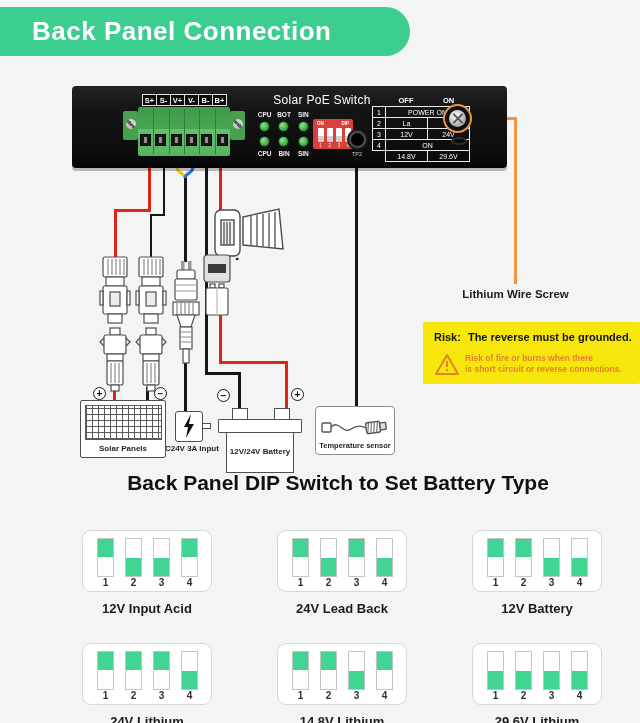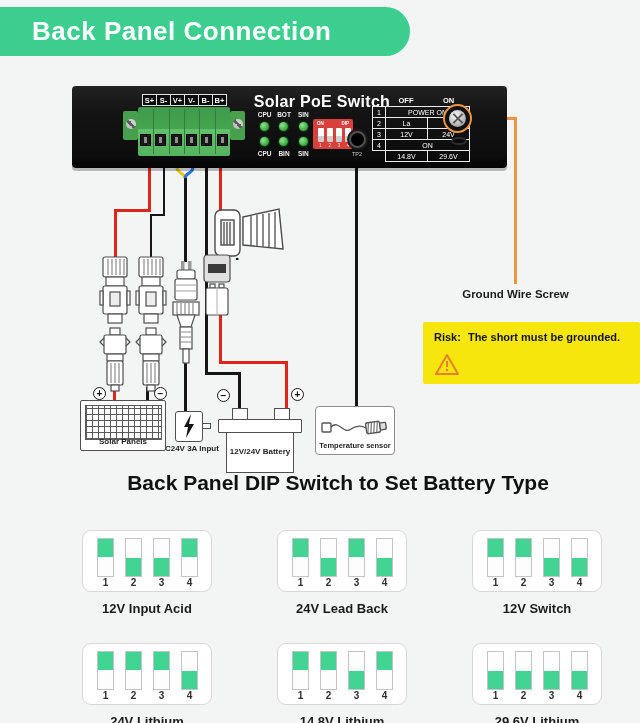--- a/index.html
+++ b/index.html
@@ -25,22 +25,22 @@
           color:#fff;font-size:7.5px;font-weight:bold;display:flex;align-items:center;justify-content:center;}
   #term-block{left:66px;top:21px;width:92px;height:49px;border-radius:2px;
               background:linear-gradient(180deg,#3f9a49 0%,#47a551 45%,#63c06d 46%,#55b35f 100%);}
   .tsep{position:absolute;top:2px;bottom:2px;width:1px;background:#2f7d38;}
   .thole{position:absolute;top:27px;width:11px;height:12px;background:#181818;border:1px solid #060606;}
   .thole i{position:absolute;left:3px;top:2px;width:3px;height:6px;background:#8f8f8f;}
   .flange{width:15px;height:29px;background:#46a04e;border-radius:2px;top:25px;}
   #flange-l{left:51px;} #flange-r{left:158px;}
   .fscrew{position:absolute;left:2.5px;top:8px;width:10px;height:10px;border-radius:50%;
           background:linear-gradient(45deg,#c2c2c2 40%,#5d5d5d 40%,#5d5d5d 60%,#cfcfcf 60%);}
-  #dev-title{left:180px;top:7px;width:140px;text-align:center;color:#fff;font-size:16px;
-             font-weight:bold;letter-spacing:.3px;}
+  #dev-title{left:180px;top:7px;width:140px;text-align:center;color:#fff;font-size:12px;
+             font-weight:normal;letter-spacing:.3px;}
   #led-grid{left:183px;top:24px;width:58px;display:grid;grid-template-columns:repeat(3,1fr);
             grid-template-rows:8px 16px 15px 8px;align-items:center;justify-items:center;}
   .led-lab{font-size:6.5px;font-weight:bold;color:#f0f0f0;}
   .led{width:9px;height:9px;border-radius:50%;
        background:radial-gradient(circle at 35% 35%,#93e293,#3fae43 60%,#237a27);
        box-shadow:0 0 0 1px #0b3b0d;}
   #dip-block{left:241px;top:33px;width:40px;height:30px;background:var(--dipred);border-radius:2px;}
   #dip-on{position:absolute;left:4px;top:2px;font-size:4.5px;color:#fff;font-weight:bold;}
   #dip-dip{position:absolute;right:4px;top:2px;font-size:4.5px;color:#fff;font-weight:bold;}
   .dip-sw{position:absolute;top:9px;width:6px;height:14px;border-radius:1px;
@@ -64,21 +64,21 @@
           background:radial-gradient(circle at 40% 35%,#fff,#bdbdbd 55%,#7b7b7b);}
   #gscrew .b1,#gscrew .b2{position:absolute;left:7.5px;top:2px;width:2px;height:13px;background:#575757;}
   #gscrew .b1{transform:rotate(45deg);} #gscrew .b2{transform:rotate(-45deg);}
   #ghole{left:379px;top:51px;width:16px;height:8px;border:2px solid #2e2e2e;border-radius:50%;background:#0a0a0a;}
   
   .wire{position:absolute;z-index:2;}
   .red{background:var(--red);} .blk{background:#161616;}
   .oline{position:absolute;z-index:2;background:var(--orange);}
   
   .compbox{position:absolute;background:#fff;border:1.3px solid #4f4f4f;z-index:3;}
-  #solar-box{left:80px;top:400px;width:86px;height:51px;border-radius:2px;}
+  #solar-box{left:80px;top:400px;width:86px;height:58px;border-radius:2px;}
   #solar-grid{position:absolute;left:4px;top:4px;width:77px;height:35px;border:1px solid #5a5a5a;
      background:repeating-linear-gradient(90deg,#5a5a5a 0 1px,transparent 1px 6px),
                 repeating-linear-gradient(0deg,#5a5a5a 0 1px,transparent 1px 6px);}
   .boxlabel{position:absolute;left:0;right:0;text-align:center;color:#1e1e1e;font-weight:600;}
   #adapter{left:175px;top:411px;width:28px;height:31px;border-radius:3px;}
   #adapter .prong{position:absolute;right:-9px;top:11px;width:9px;height:6px;background:#fff;border:1.2px solid #4f4f4f;}
   #dc-label{left:150px;top:444px;width:78px;text-align:center;font-size:8px;font-weight:600;color:#1e1e1e;}
   #batt-term-l{left:232px;top:408px;width:16px;height:13px;}
   #batt-term-r{left:274px;top:408px;width:16px;height:13px;}
   #batt-flange{left:218px;top:419px;width:84px;height:14px;border-radius:1px;}
@@ -356,32 +356,36 @@
     </g>
   </svg>
   <div class="boxlabel" style="bottom:4px;font-size:7.5px">Temperature sensor</div>
 </div>
 
 <div class="sign" style="left:93px;top:387px">+</div>
 <div class="sign" style="left:154px;top:387px">−</div>
 <div class="sign" style="left:217px;top:389px">−</div>
 <div class="sign" style="left:291px;top:388px">+</div>
 
-<div class="abs" id="ground-label">Ground Wire Screw</div>
+<div class="abs" id="ground-label">Lithium Wire Screw</div>
 
 <div class="abs" id="note-box">
   <div id="note-line">
     <span>Risk:</span>
-    <span>The short must be grounded.</span>
+    <span>The reverse must be grounded.</span>
   </div>
   <svg id="warn-tri" width="26" height="23" viewBox="0 0 26 23">
     <polygon points="13,2 24,21 2,21" fill="none" stroke="#e8802e" stroke-width="2" stroke-linejoin="round"></polygon>
     <path d="M13,8 V14" stroke="#e8802e" stroke-width="2"></path>
     <circle cx="13" cy="17" r="1.2" fill="#e8802e"></circle>
   </svg>
+  <div id="warn-text">
+    <div>Risk of fire or burns when there</div>
+    <div>is short circuit or reverse connections.</div>
+  </div>
 </div>
 
 <div class="abs" id="section-title">Back Panel DIP Switch to Set Battery Type</div>
 <div id="cards-layer">
     <div class="dip-card" style="left: 82px; top: 530px;">
       <div class="slot" style="left: 14px;">
         <div class="half up"></div>
       </div>
       <span class="slot-num" style="left: 14px;">1</span>
       <div class="slot" style="left: 42px;">
@@ -428,21 +432,21 @@
       <span class="slot-num" style="left: 42px;">2</span>
       <div class="slot" style="left: 70px;">
         <div class="half down"></div>
       </div>
       <span class="slot-num" style="left: 70px;">3</span>
       <div class="slot" style="left: 98px;">
         <div class="half down"></div>
       </div>
       <span class="slot-num" style="left: 98px;">4</span>
     </div>
-    <div class="card-label" style="left: 472px; top: 601px;">12V Switch</div>
+    <div class="card-label" style="left: 472px; top: 601px;">12V Battery</div>
     <div class="dip-card" style="left: 82px; top: 643px;">
       <div class="slot" style="left: 14px;">
         <div class="half up"></div>
       </div>
       <span class="slot-num" style="left: 14px;">1</span>
       <div class="slot" style="left: 42px;">
         <div class="half up"></div>
       </div>
       <span class="slot-num" style="left: 42px;">2</span>
       <div class="slot" style="left: 70px;">

